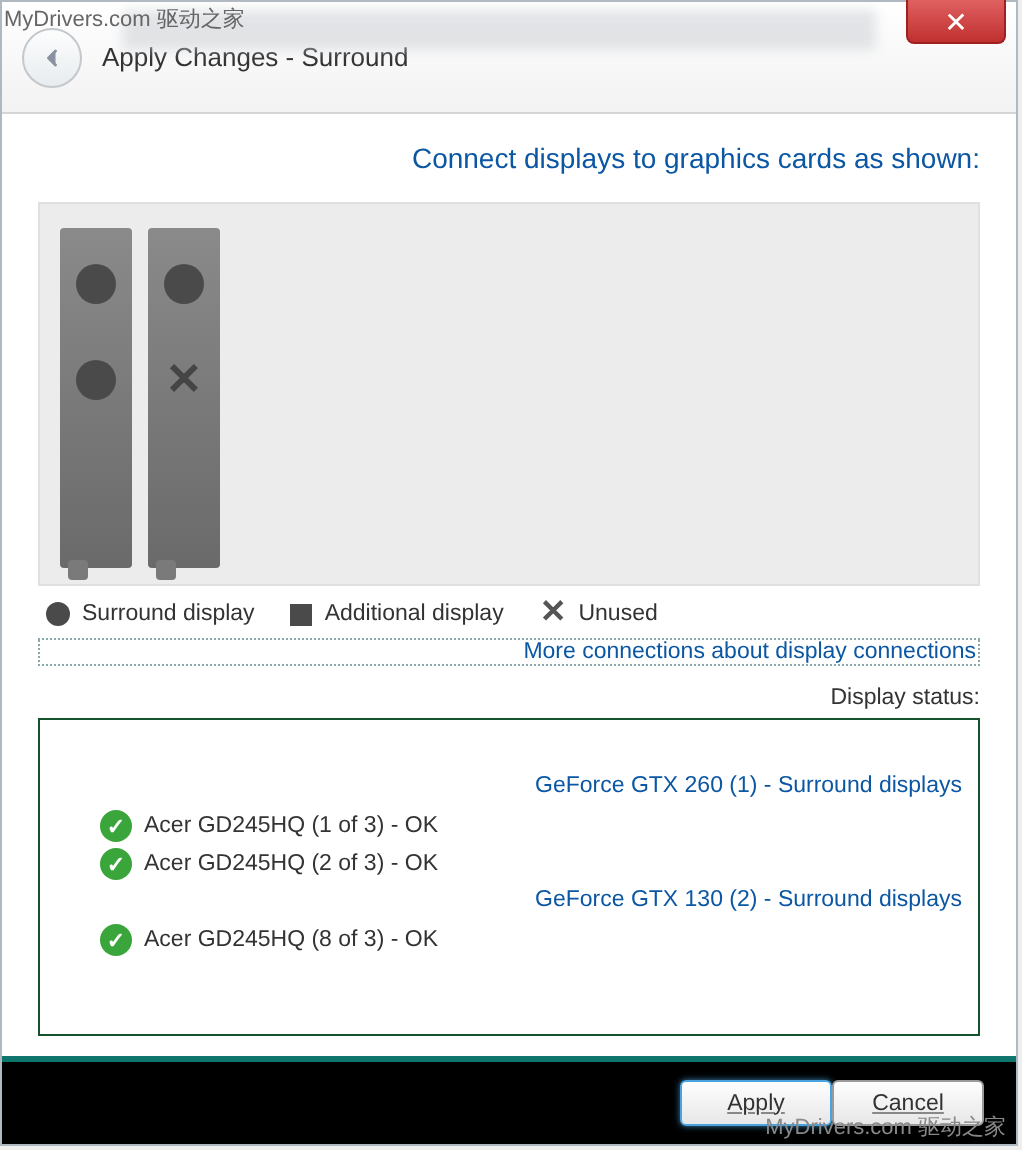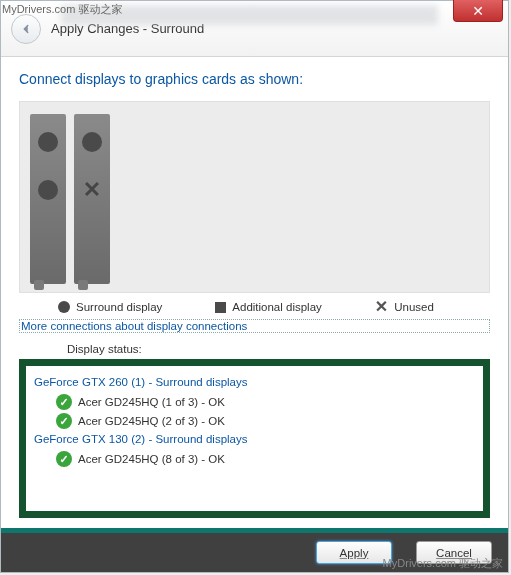--- a/index.html
+++ b/index.html
@@ -1,46 +1,46 @@
 <!DOCTYPE html>
 <html><head>
 <meta charset="utf-8">
 <style>
 * { margin: 0; padding: 0; box-sizing: border-box; font-family: "Segoe UI", Tahoma, sans-serif; }
 body { width: 511px; height: 575px; background: #eee; position: relative; overflow: hidden; }
 .watermark-tl { position: absolute; top: 2px; left: 2px; font-size: 11px; color: #666; z-index: 100; }
 .watermark-br { position: absolute; bottom: 4px; right: 8px; font-size: 11px; color: #888; z-index: 100; }
 .close-btn { position: absolute; top: 0; right: 8px; width: 50px; height: 22px; background: linear-gradient(#e06060,#c03030); border: 1px solid #a02020; border-top: none; border-radius: 0 0 4px 4px; display: flex; align-items: center; justify-content: center; color: #fff; font-size: 14px; z-index: 50; }
-.window { position: absolute; top: 0; left: 0; right: 2px; bottom: 2px; background: #f9f9f9; border: 1px solid #b0b8c0; display: flex; flex-direction: column; }
+.window { position: absolute; top: 0; left: 0; right: 2px; bottom: 2px; background: #f9f9f9; border: 1px solid #b0b8c0; display: flex; flex-direction: column; text-align: right; }
 .header { height: 56px; background: linear-gradient(#fff,#f2f2f2); border-bottom: 1px solid #d5d5d5; display: flex; align-items: center; padding: 0 10px; gap: 10px; }
 .back-btn { width: 30px; height: 30px; border: 1px solid #c4c8cc; border-radius: 50%; background: linear-gradient(#fdfdfd,#e7ecef); display: flex; align-items: center; justify-content: center; color: #8892a0; }
 .back-btn svg { width: 14px; height: 14px; }
 .title { font-size: 13px; color: #333; }
 .blurred-top { position: absolute; top: 4px; left: 60px; right: 70px; height: 20px; background: #d0d4d8; filter: blur(3px); opacity: 0.6; }
 .content { flex: 1; padding: 14px 18px 10px 18px; background: #fff; overflow: hidden; display: flex; flex-direction: column; }
 .instruction { color: #0b57a4; font-size: 14px; margin-bottom: 14px; }
 .diagram { background: #ececec; border: 1px solid #e0e0e0; height: 192px; display: flex; align-items: flex-start; padding: 12px 10px; gap: 8px; }
 .card { width: 36px; height: 170px; background: linear-gradient(#8a8a8a,#6a6a6a); border-radius: 2px; position: relative; }
 .card::after { content: ""; position: absolute; bottom: -6px; left: 4px; width: 10px; height: 10px; background: #7a7a7a; border-radius: 2px; }
 .port { width: 20px; height: 20px; border-radius: 50%; background: #4a4a4a; margin: 0 auto; }
 .port.p1 { margin-top: 18px; }
 .port.p2 { margin-top: 28px; }
 .xmark { width: 20px; height: 20px; margin: 28px auto 0; display: flex; align-items: center; justify-content: center; color: #454545; font-size: 22px; font-weight: bold; }
 .legend { display: flex; align-items: center; gap: 18px; padding: 8px 0 4px 4px; font-size: 11.5px; color: #333; }
-.lg { display: flex; align-items: center; gap: 6px; margin-left: 35px; }
+.lg { display: flex; align-items: center; gap: 6px; }
 .lg-c { width: 12px; height: 12px; border-radius: 50%; background: #4a4a4a; }
 .lg-s { width: 11px; height: 11px; background: #4a4a4a; }
 .lg-x { font-size: 16px; font-weight: bold; color: #555; line-height: 12px; }
 .link { color: #0b57a4; font-size: 11.5px; border: 1px dotted #8aa; display: inline-block; padding: 0 1px; margin: 2px 0 10px 0; }
 .status-label { font-size: 11.5px; color: #333; margin-bottom: 4px; margin-left: 48px; }
-.status-box { border: 7px solid #14532d; padding: 6px 8px 10px 8px; font-size: 11.5px; flex: 1; }
+.status-box { border: 1px solid #14532d; padding: 23px 8px 10px 8px; font-size: 11.5px; flex: 1; }
 .gpu-title { color: #0b57a4; margin: 4px 0 6px 0; }
 .disp-row { display: flex; align-items: center; gap: 6px; margin: 3px 0 3px 22px; color: #333; }
 .ok { width: 16px; height: 16px; border-radius: 50%; background: #3aa53a; display: inline-flex; align-items: center; justify-content: center; color: #fff; font-size: 11px; font-weight: bold; }
-.footer { height: 44px; border-top: 5px solid #0f766e; background: #404040; display: flex; align-items: center; justify-content: flex-end; padding: 0 16px; gap: 24px; }
+.footer { height: 44px; border-top: 3px solid #0f766e; background: #000000; display: flex; align-items: center; justify-content: flex-end; padding: 0 16px; gap: 0; }
 .btn { min-width: 76px; height: 23px; background: linear-gradient(#fefefe,#e7e7e7); border: 1px solid #9a9a9a; border-radius: 3px; font-size: 11.5px; color: #333; display: inline-flex; align-items: center; justify-content: center; text-decoration: underline; text-decoration-color: #888; text-underline-offset: 1px; }
 .btn.primary { border: 1px solid #4aa3df; box-shadow: 0 0 3px rgba(74,163,223,0.8); }
 </style>
 </head>
 <body>
 
 <div class="watermark-tl">MyDrivers.com 驱动之家</div>
 <div class="watermark-br">MyDrivers.com 驱动之家</div>
 
 <div class="close-btn">

